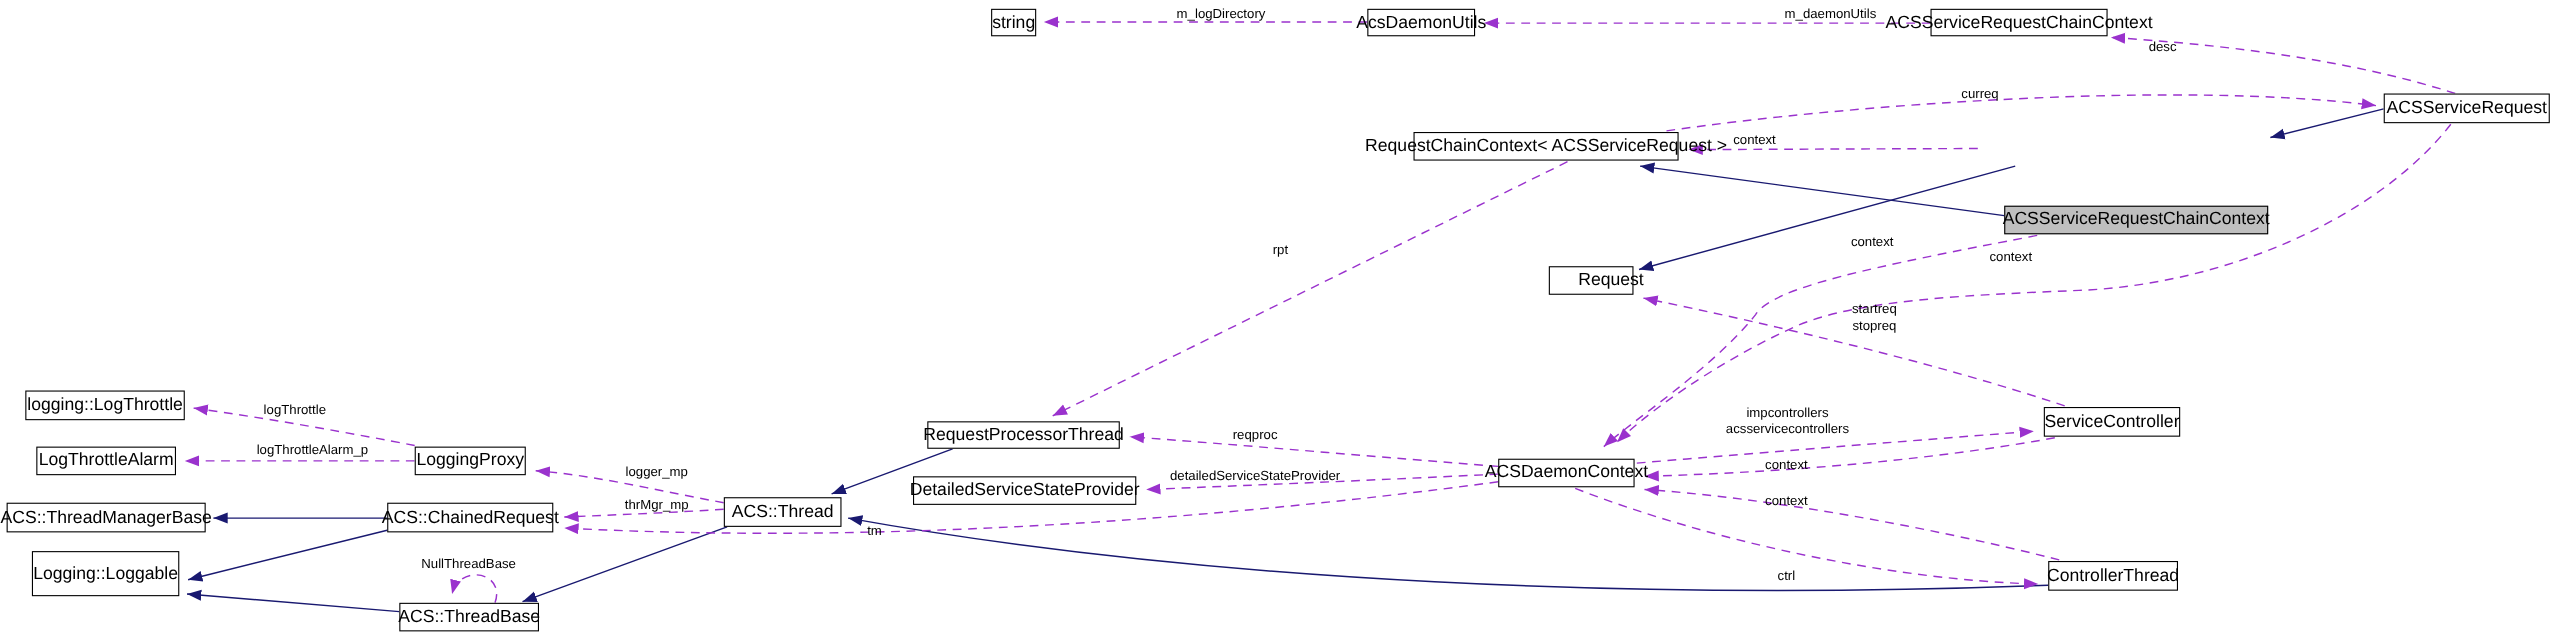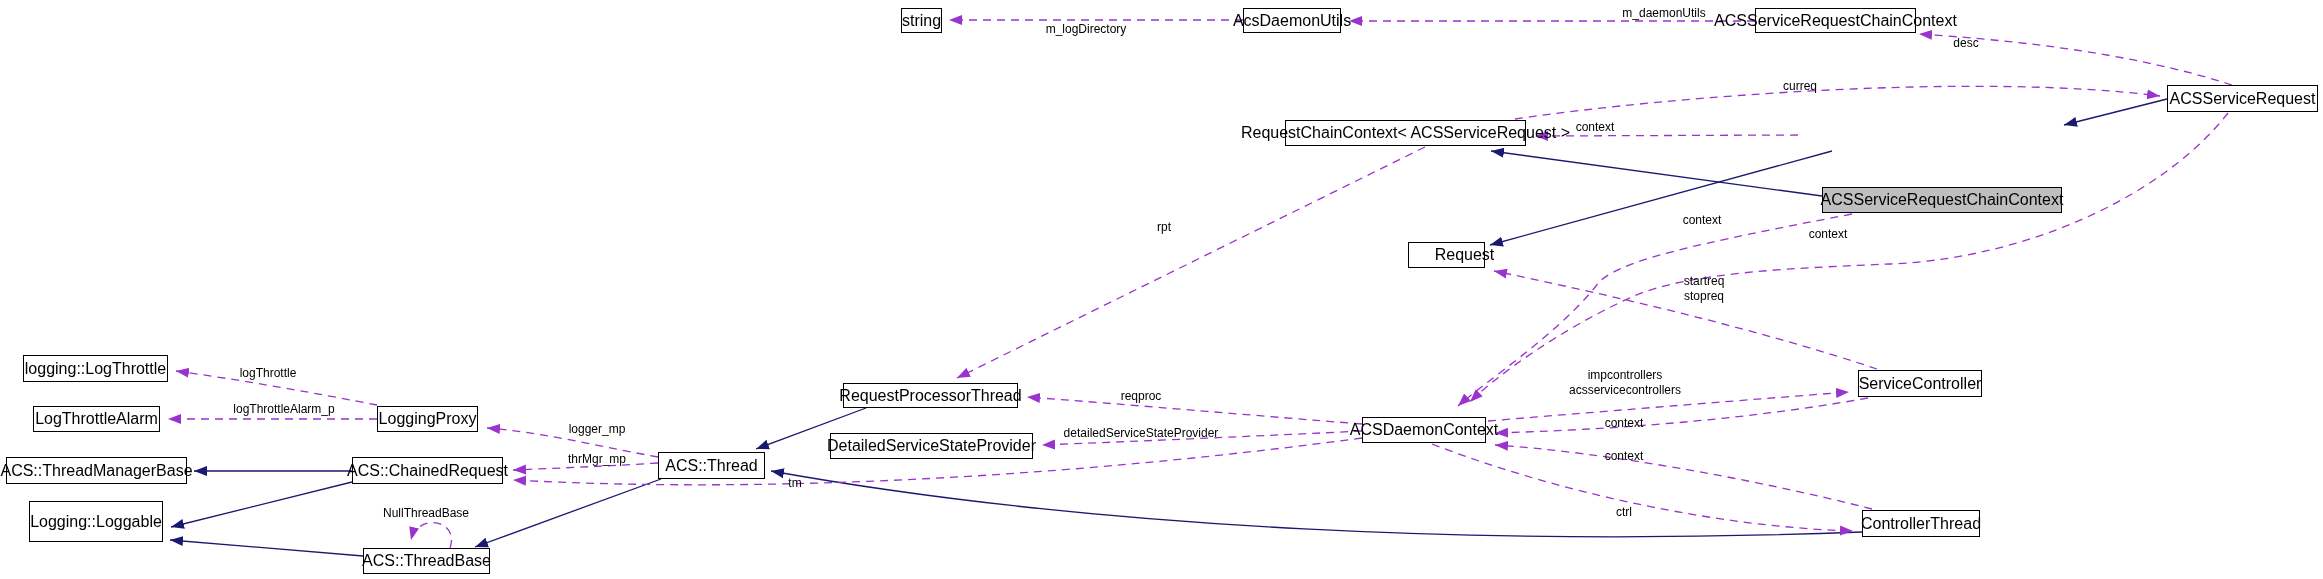--- a/index.html
+++ b/index.html
@@ -52,33 +52,33 @@
       <path d="M1488,421 C1620,410 1758,399 1849,392" class="edge-use" marker-end="url(#arrow-use)"></path>
       <path d="M1362,424 C1260,416 1122,404 1027,397" class="edge-use" marker-end="url(#arrow-use)"></path>
       <path d="M1362,431 C1260,436 1142,441 1042,445" class="edge-use" marker-end="url(#arrow-use)"></path>
       <path d="M1362,438 C1100,473 792,495 513,480" class="edge-use" marker-end="url(#arrow-use)"></path>
       <path d="M658,463 C610,466 562,468 513,470" class="edge-use" marker-end="url(#arrow-use)"></path>
       <path d="M658,457 C602,447 542,432 487,428" class="edge-use" marker-end="url(#arrow-use)"></path>
       <path d="M377,405 C320,394 242,380 176,371" class="edge-use" marker-end="url(#arrow-use)"></path>
       <path d="M377,419 L168,419" class="edge-use" marker-end="url(#arrow-use)"></path>
       <path d="M450,548 C460,520 418,512 411,540" class="edge-use" marker-end="url(#arrow-use)"></path>
     </svg>
-<div class="edge-label" style="left: 1086px; top: 13px; margin-top: 16px;">m_logDirectory</div>
+<div class="edge-label" style="left: 1110px; top: 13px;">m_logDirectory</div>
     <div class="edge-label" style="left: 1664px; top: 13px;">m_daemonUtils</div>
     <div class="edge-label" style="left: 1966px; top: 43px;">desc</div>
     <div class="edge-label" style="left: 1800px; top: 86px;">curreq</div>
     <div class="edge-label" style="left: 1595px; top: 127px;">context</div>
     <div class="edge-label" style="left: 1164px; top: 227px;">rpt</div>
     <div class="edge-label" style="left: 1702px; top: 220px;">context</div>
     <div class="edge-label" style="left: 1828px; top: 234px;">context</div>
     <div class="edge-label" style="left: 1704px; top: 289px;">startreq
 stopreq</div>
     <div class="edge-label" style="left: 1624px; top: 423px;">context</div>
     <div class="edge-label" style="left: 1624px; top: 456px;">context</div>
-    <div class="edge-label" style="left: 1624px; top: 512px;">ctrl</div>
+    <div class="edge-label" style="left: 1624px; top: 524px;">ctrl</div>
     <div class="edge-label" style="left: 1625px; top: 383px;">impcontrollers
 acsservicecontrollers</div>
     <div class="edge-label" style="left: 1141px; top: 396px;">reqproc</div>
     <div class="edge-label" style="left: 1141px; top: 433px;">detailedServiceStateProvider</div>
     <div class="edge-label" style="left: 795px; top: 483px;">tm</div>
     <div class="edge-label" style="left: 597px; top: 459px;">thrMgr_mp</div>
     <div class="edge-label" style="left: 597px; top: 429px;">logger_mp</div>
     <div class="edge-label" style="left: 268px; top: 373px;">logThrottle</div>
     <div class="edge-label" style="left: 284px; top: 409px;">logThrottleAlarm_p</div>
     <div class="edge-label" style="left: 426px; top: 513px;">NullThreadBase</div>

